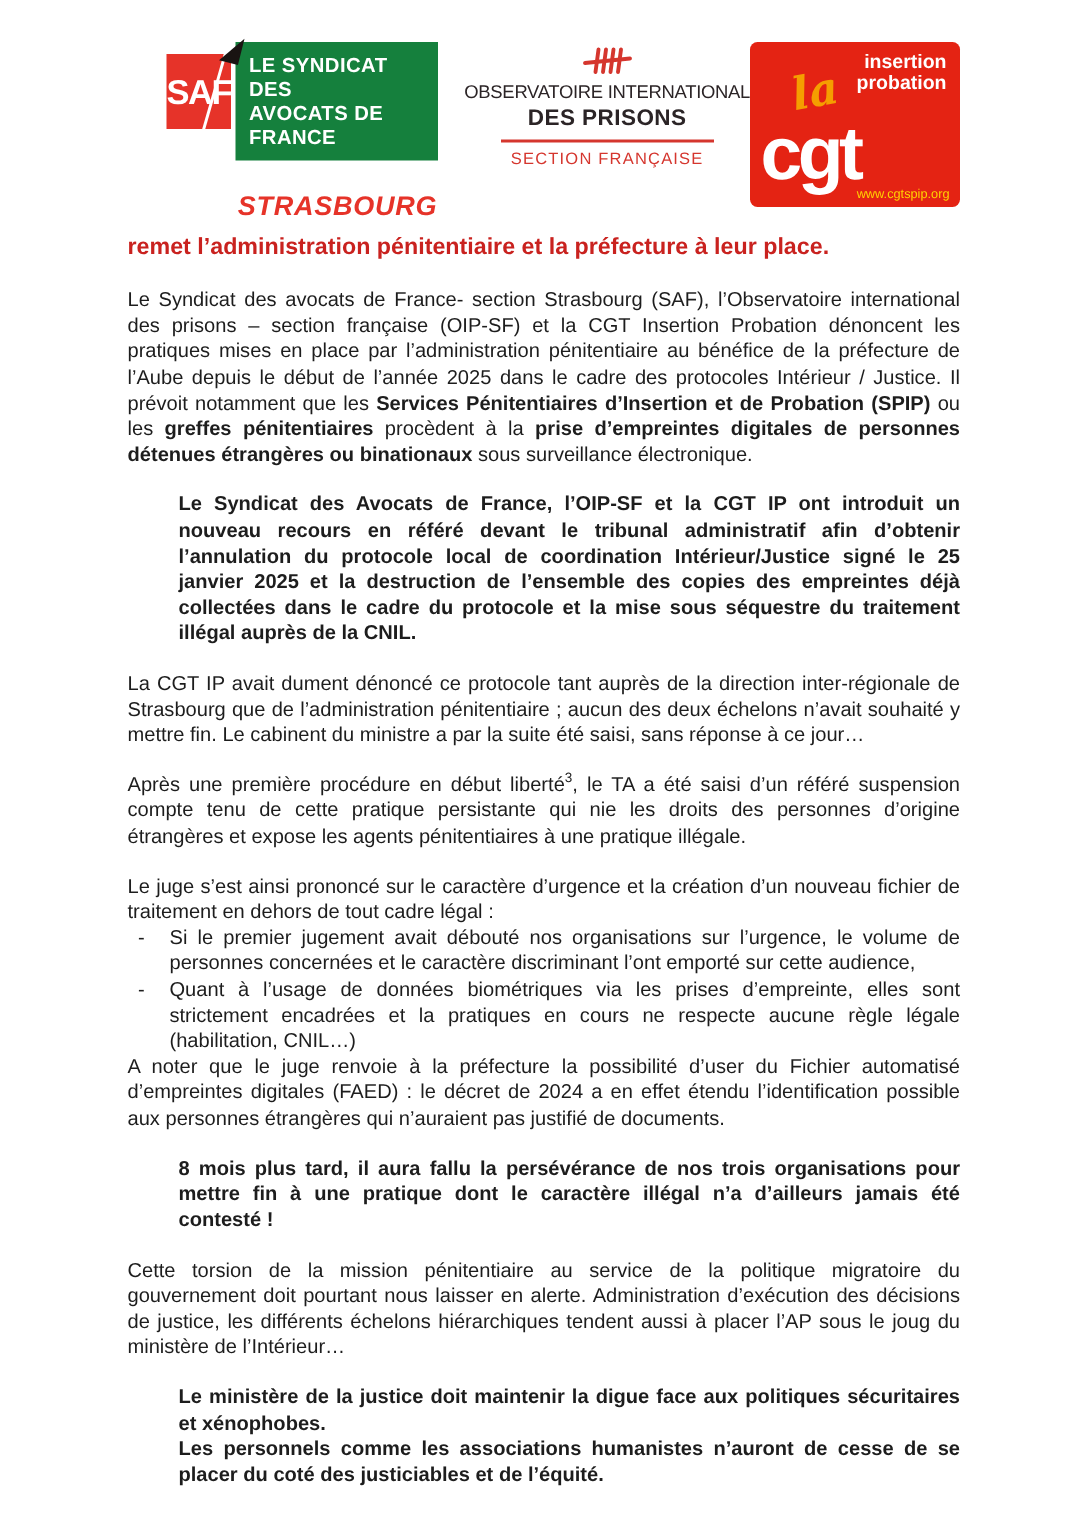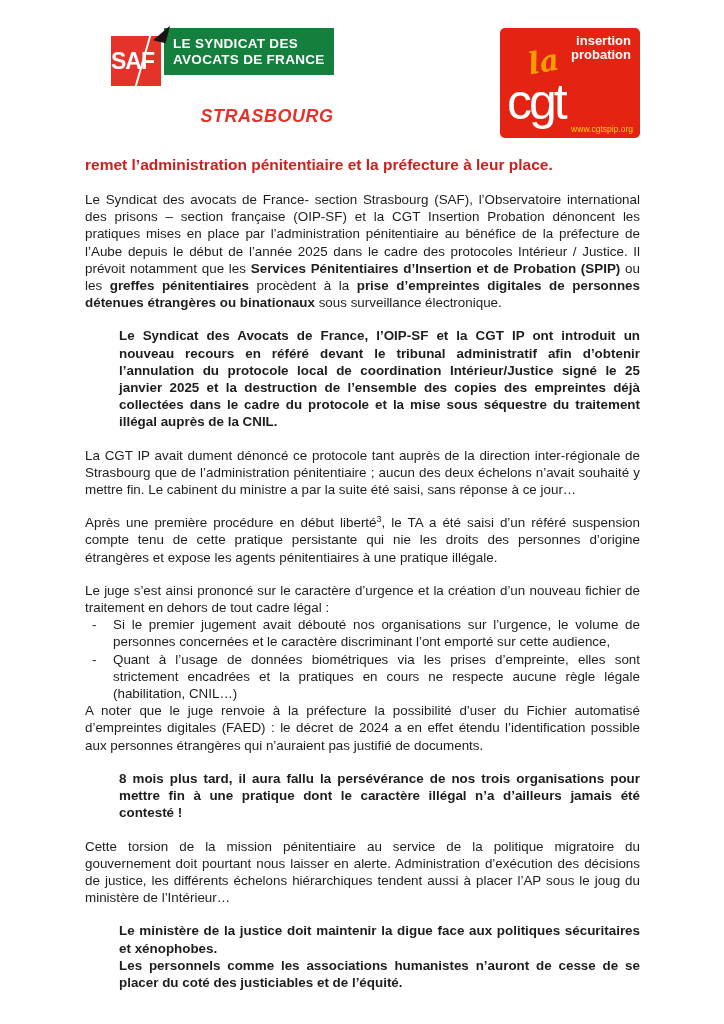--- a/index.html
+++ b/index.html
@@ -10,21 +10,21 @@
     padding:28px 84px 0 85px; position:relative;
   }
 
   
   .logos { display:flex; justify-content:space-between; align-items:flex-start; height:97px; }
 
   .saf { margin-left:26px; }
   .saf-row { display:flex; align-items:flex-start; }
   .saf-sq {
     width:50px; height:50px; background:#E63329; color:#fff; margin-top:8px;
-    display:flex; align-items:center; justify-content:flex-start;
+    display:flex; align-items:center; justify-content:flex-end;
     font-weight:bold; font-size:23px; letter-spacing:-1px; position:relative; overflow:visible;
   }
   .saf-slash { position:absolute; left:31px; top:-6px; width:2px; height:62px; background:#fff; transform:rotate(16deg); }
   .saf-bubble {
     background:#15803d; color:#fff; font-weight:bold; margin-left:3px;
     padding:8px 9px 7px; font-size:13.5px; line-height:16px; letter-spacing:0.3px; position:relative;
   }
   .saf-tail { position:absolute; left:-9px; top:-4px; width:0; height:0;
     border-bottom:18px solid #191412; border-left:13px solid transparent; transform:rotate(14deg); }
   .saf-city { color:#E63329; font-weight:bold; font-style:italic; font-size:18px;
@@ -36,21 +36,21 @@
   .oip-l2 { font-size:15px; font-weight:bold; margin-top:2px; letter-spacing:0.3px; }
   .oip-rule { height:2px; background:#D5362E; width:142px; margin:6px auto 5px; }
   .oip-l3 { color:#D5362E; font-size:11px; letter-spacing:0.8px; white-space:nowrap; }
 
   .cgt { width:140px; height:110px; background:#E42313; border-radius:5px; position:relative; flex:none; }
   .cgt-top { position:absolute; top:6px; right:9px; text-align:right; color:#fff;
     font-weight:bold; font-size:13px; line-height:14px; }
   .cgt-la { position:absolute; top:16px; left:28px; color:#F59E00;
     font-family:"DejaVu Serif", serif; font-style:italic; font-weight:bold;
     font-size:30px; transform:rotate(-10deg); }
-  .cgt-acr { position:absolute; bottom:11px; left:7px; color:#fff; font-weight:normal;
+  .cgt-acr { position:absolute; bottom:11px; left:7px; color:#fff; font-weight:bold;
     font-size:50px; line-height:1; letter-spacing:-3px; }
   .cgt-url { position:absolute; bottom:4px; right:7px; color:#FFD100; font-size:8.5px; font-weight:normal; }
 
   
   .title { margin:29px 0 0; color:#C9221F; font-size:15.5px; line-height:21px; font-weight:bold; }
 
   p { margin:0; }
   .body { margin-top:16px; font-size:13.4px; line-height:17.2px; }
   .jst { text-align:justify; }
   .bold { font-weight:bold;margin-left:34px; }
@@ -77,20 +77,35 @@
         </div>
         <div class="saf-bubble">
           <span class="saf-tail"></span>
           <div>LE SYNDICAT DES</div>
           <div>AVOCATS DE FRANCE</div>
         </div>
       </div>
       <div class="saf-city">STRASBOURG</div>
     </div>
 
+    <div class="oip">
+      <svg class="tally" width="36" height="21" viewBox="0 0 36 21">
+        <g stroke="#D5362E" stroke-width="2.6" stroke-linecap="round" fill="none">
+          <line x1="12" y1="3" x2="10" y2="18"></line>
+          <line x1="17" y1="3" x2="15" y2="18"></line>
+          <line x1="22" y1="3" x2="20" y2="18"></line>
+          <line x1="27" y1="3" x2="25" y2="18"></line>
+          <line x1="3" y1="12" x2="33" y2="9"></line>
+        </g>
+      </svg>
+      <div class="oip-l1">OBSERVATOIRE INTERNATIONAL</div>
+      <div class="oip-l2">DES PRISONS</div>
+      <div class="oip-rule"></div>
+      <div class="oip-l3">SECTION FRANÇAISE</div>
+    </div>
 
     <div class="cgt">
       <div class="cgt-top">
         <div>insertion</div>
         <div>probation</div>
       </div>
       <div class="cgt-la">la</div>
       <div class="cgt-acr">cgt</div>
       <div class="cgt-url">www.cgtspip.org</div>
     </div>

